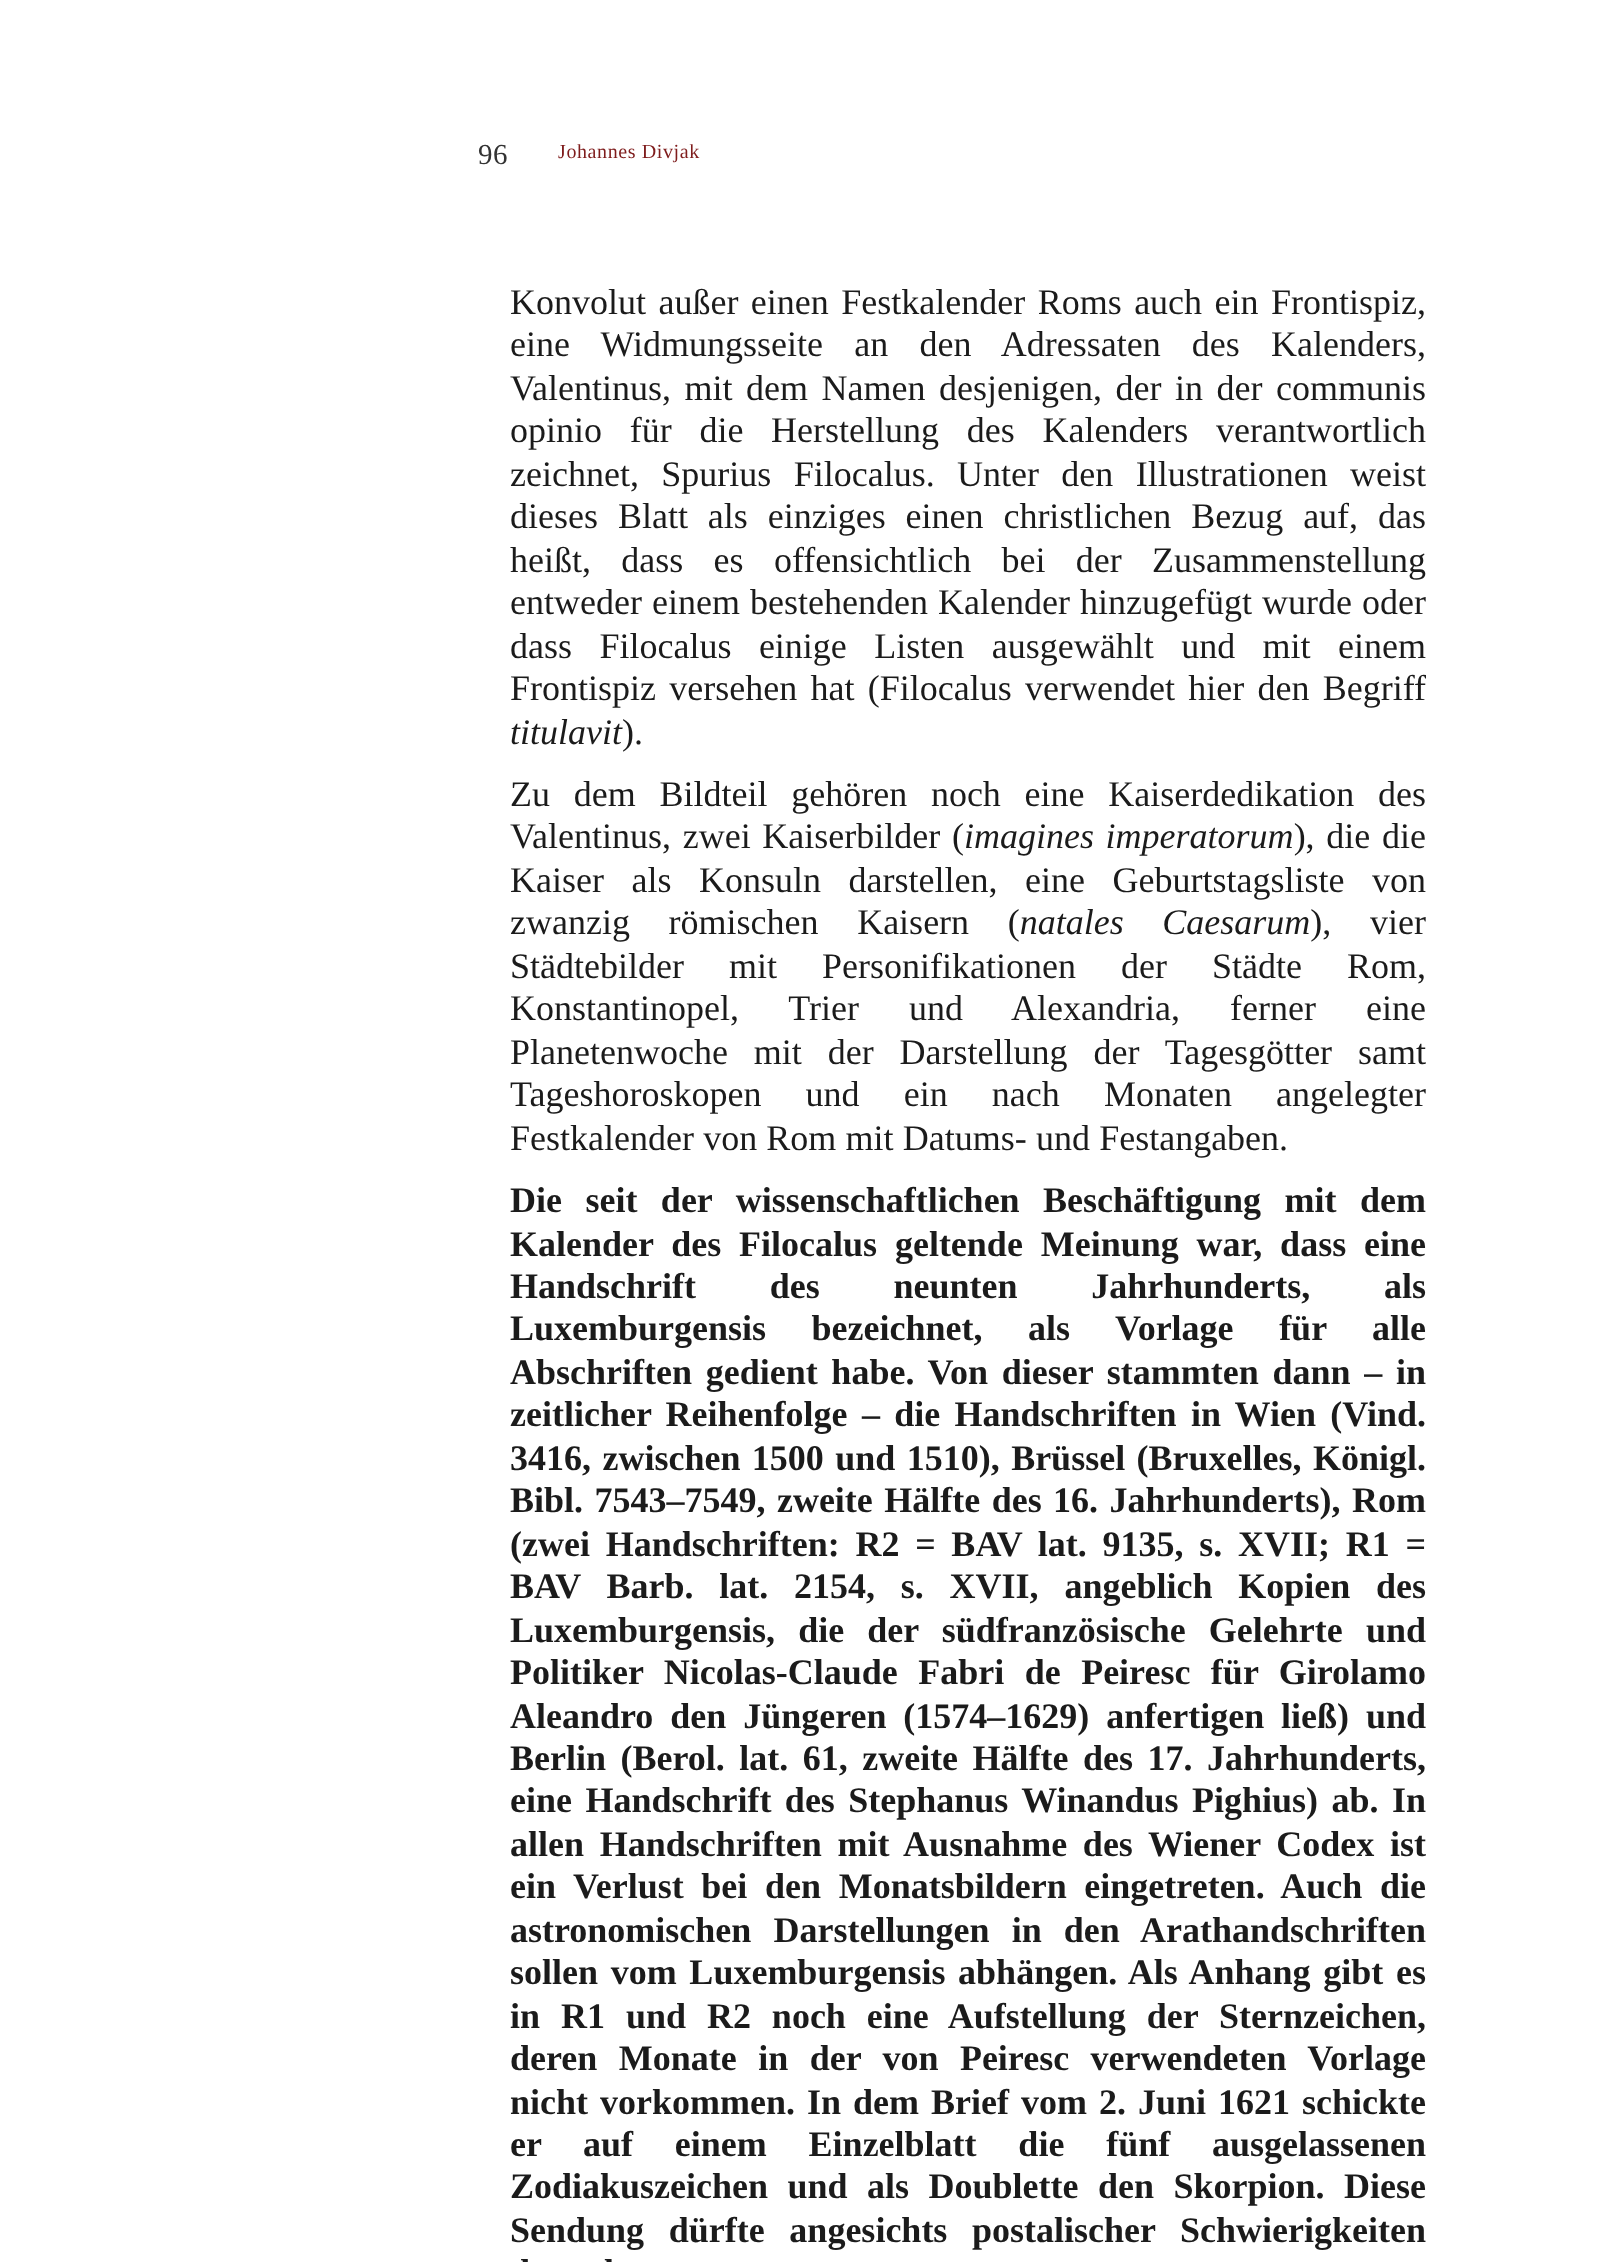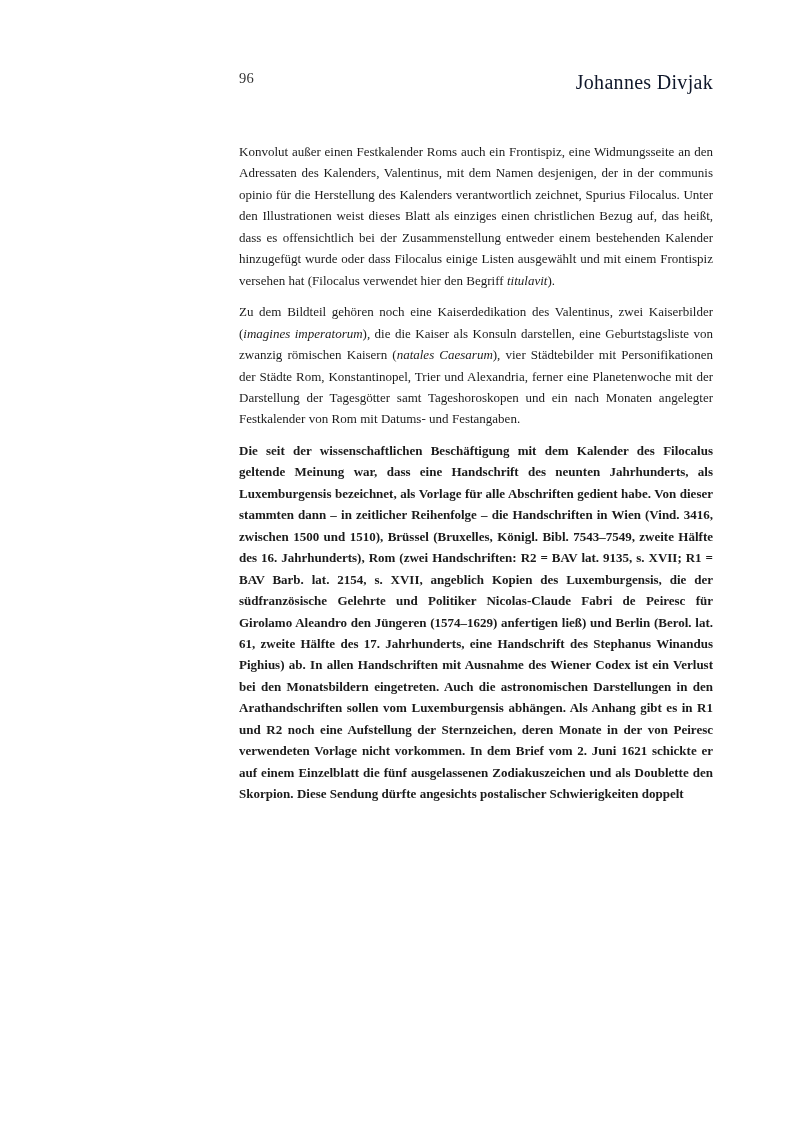--- a/index.html
+++ b/index.html
@@ -30,36 +30,36 @@
     top: 0;
     font-size: 14.5px;
     color: #333333;
     letter-spacing: 0.2px;
   }
   .head-title {
     position: absolute;
     left: 0;
     top: 1px;
     width: 474px;
-    text-align: right;
-    font-size: 20px;
-    color: #0f172a;
+    text-align: left;
+    font-size: 10px;
+    color: #7f1d1d;
     letter-spacing: 0.3px;
     padding-left: 40px;
     box-sizing: border-box;
   }
   .textblock {
     position: absolute;
     top: 141px;
     left: 163px;
     width: 474px;
   }
   .para {
-    margin: 0 0 10px 0;
-    font-size: 13px;
+    margin: 0 0 10px 16px;
+    font-size: 18px;
     line-height: 21.45px;
     text-align: justify;
     text-justify: inter-word;
     color: #1b1b1b;
     word-spacing: 0.1px;
     -webkit-font-smoothing: antialiased;
   }
   .para:last-child {
     margin-bottom: 0;
     font-weight: bold;

